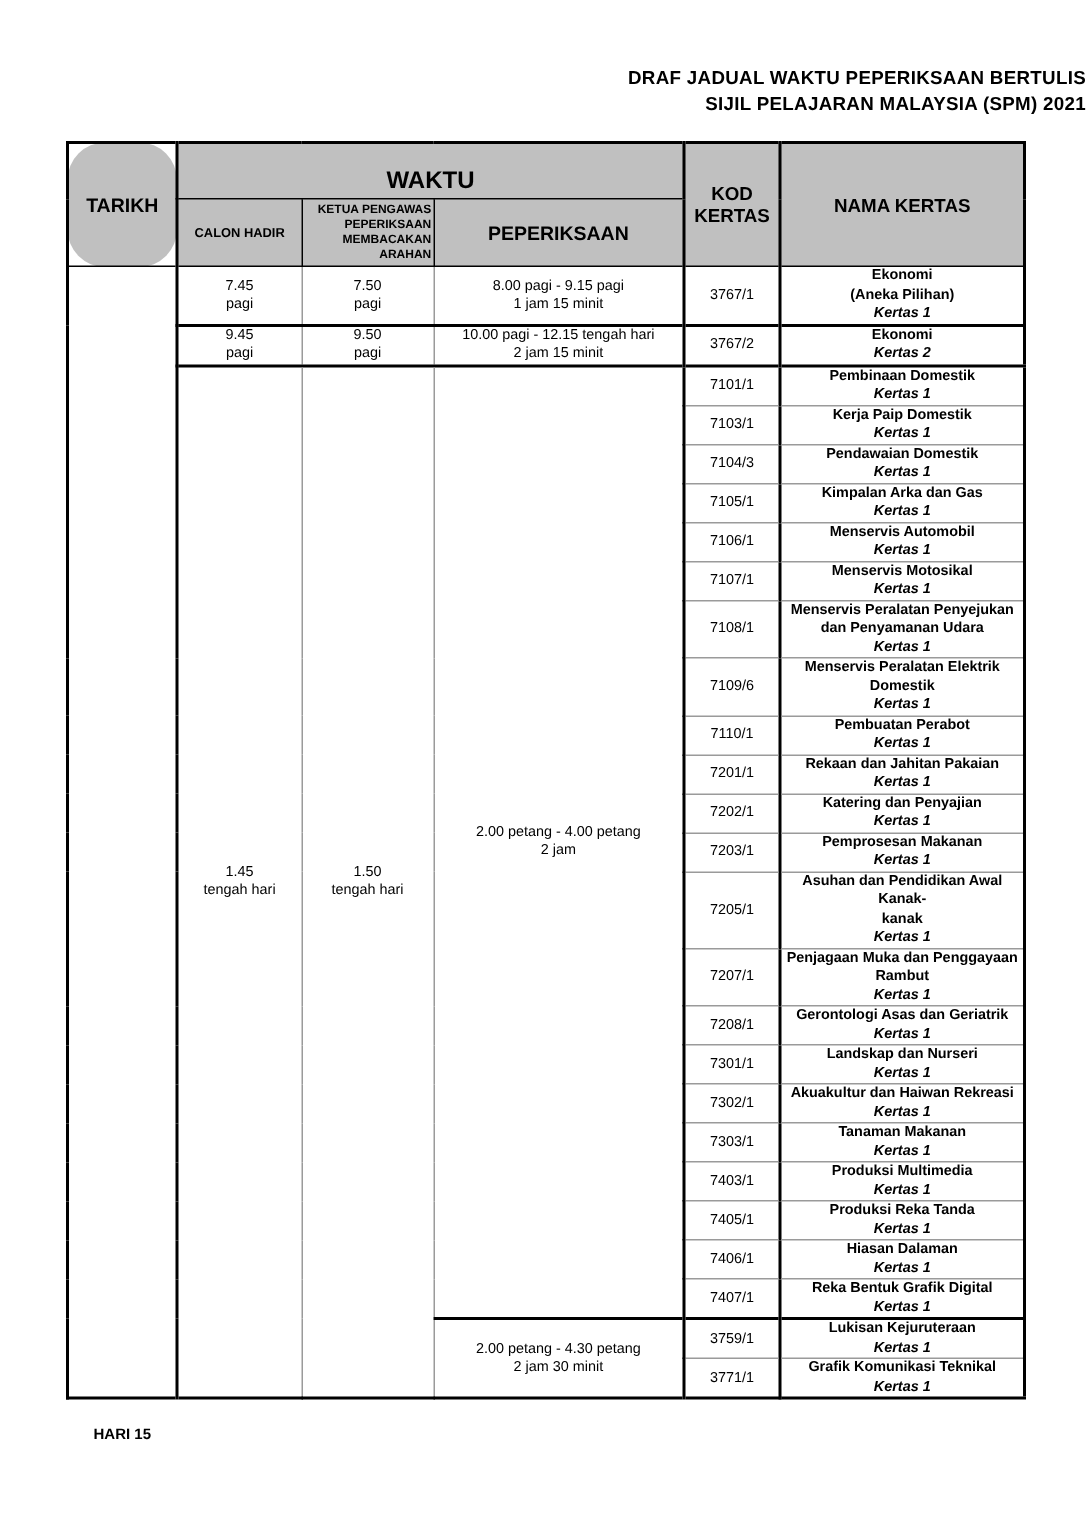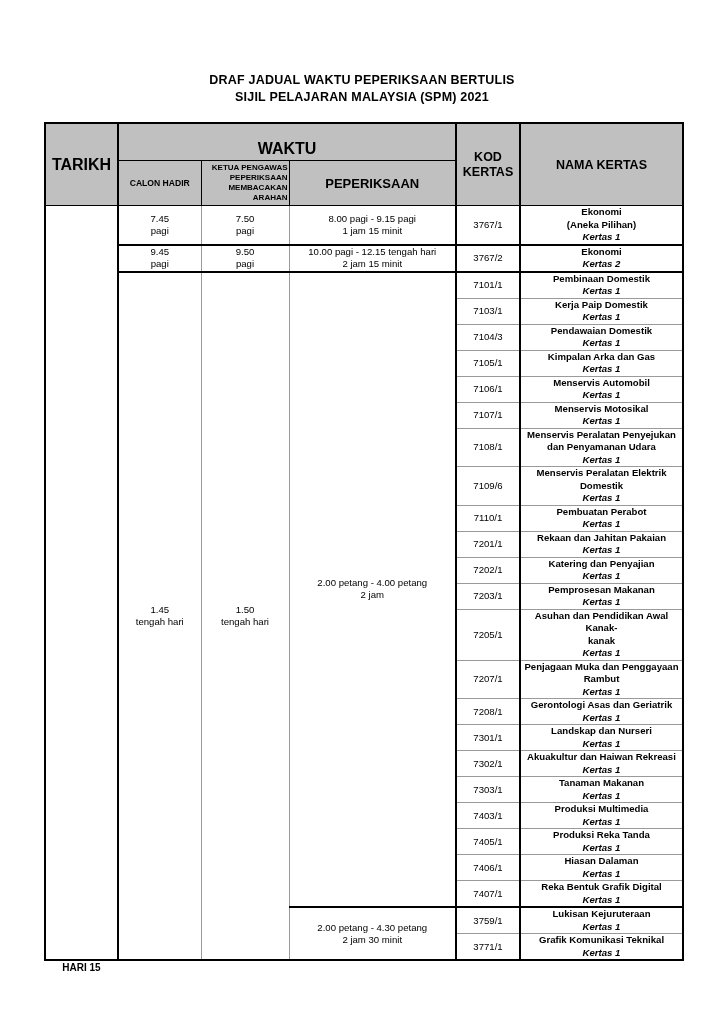--- a/index.html
+++ b/index.html
@@ -14,23 +14,22 @@
     color: #000000;
     overflow: hidden;
   }
   .page {
     position: relative;
     width: 724px;
     height: 1024px;
     box-sizing: border-box;
   }
   .title-block {
-    text-align: center;
-    padding-top: 28px;
-    margin-top: 44px;
+    text-align: right;
+    padding-top: 44px;
   }
   .title-line {
     font-size: 12.5px;
     font-weight: bold;
     letter-spacing: 0.2px;
     line-height: 17px;
   }
   table.schedule {
     border-collapse: collapse;
     table-layout: fixed;
@@ -45,22 +44,23 @@
     vertical-align: middle;
     text-align: center;
   }
 
   thead th {
     background: #c0c0c0;
     font-weight: bold;
     border: 1px solid #000 !important;
   }
   thead th.hdr-tarikh {
-    font-size: 16px;
-    border-right: 2px solid #000 !important;
+    font-size: 13px;
+    border-right: 2px solid #000 !important;
+    border-radius: 25px;
   }
   thead th.hdr-waktu {
     font-size: 16px;
     padding: 16px 0 2px;
     border-right: 2px solid #000 !important;
   }
   thead th.hdr-calon {
     font-size: 8.6px;
     line-height: 11px;
   }
@@ -92,21 +92,21 @@
   }
   td.tarikh-cell {
     font-size: 10px;
     font-weight: bold;
     vertical-align: top;
     padding-top: 0;
     border-right: 2px solid #000 !important;
   }
   td.tarikh-cell .tarikh-inner {
     position: relative;
-    top: 385px;
+    top: 402px;
   }
   td.time-cell { font-size: 9.6px; }
   td.kod-cell {
     font-size: 9.6px;
     border-left: 2px solid #000 !important;
     border-right: 2px solid #000 !important;
   }
   td.nama-cell {
     font-size: 9.6px;
     line-height: 12.5px;

